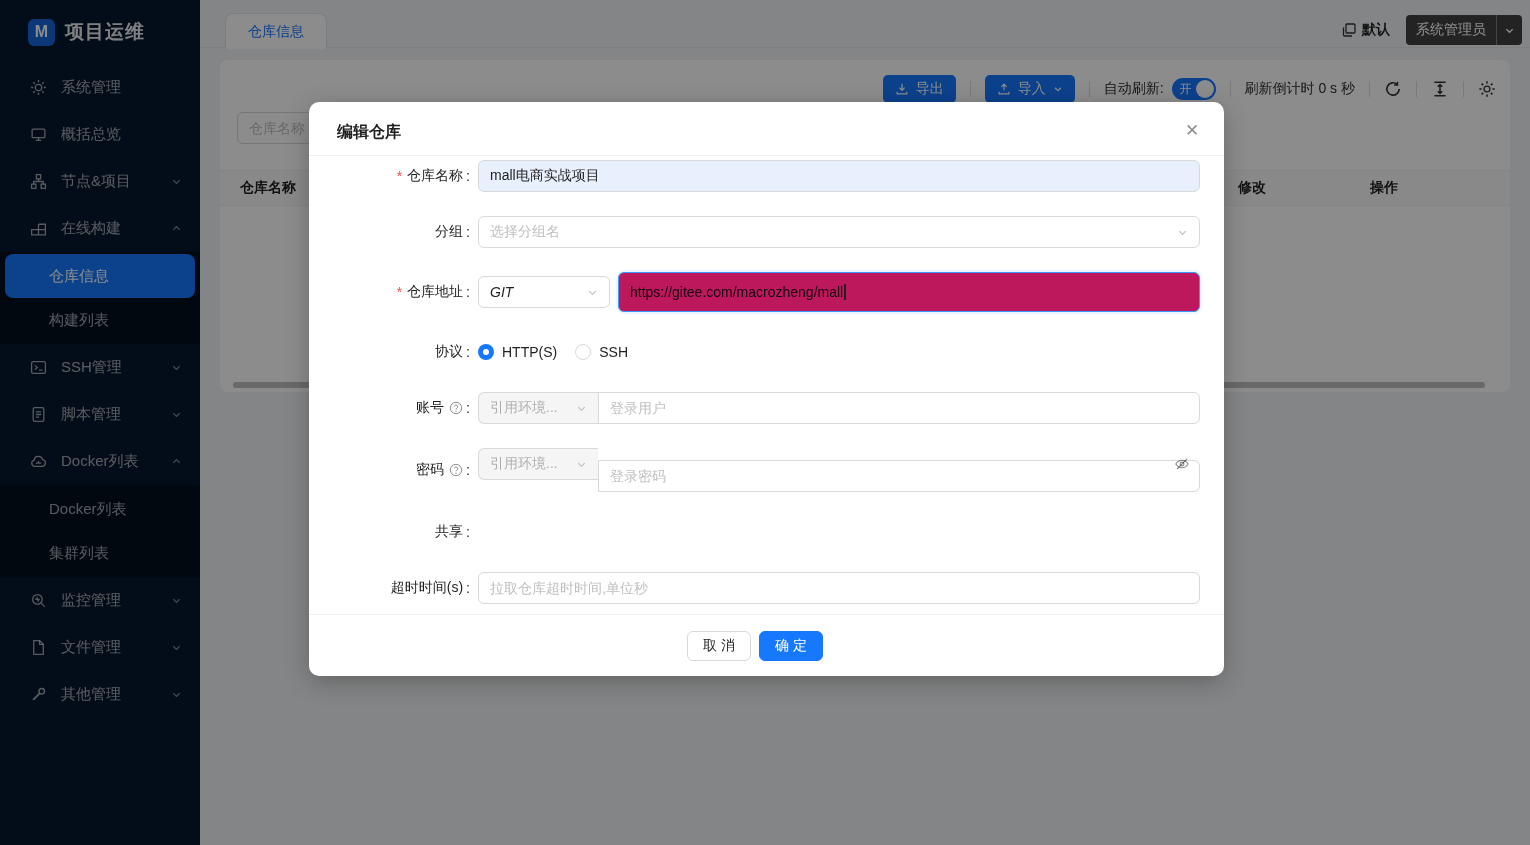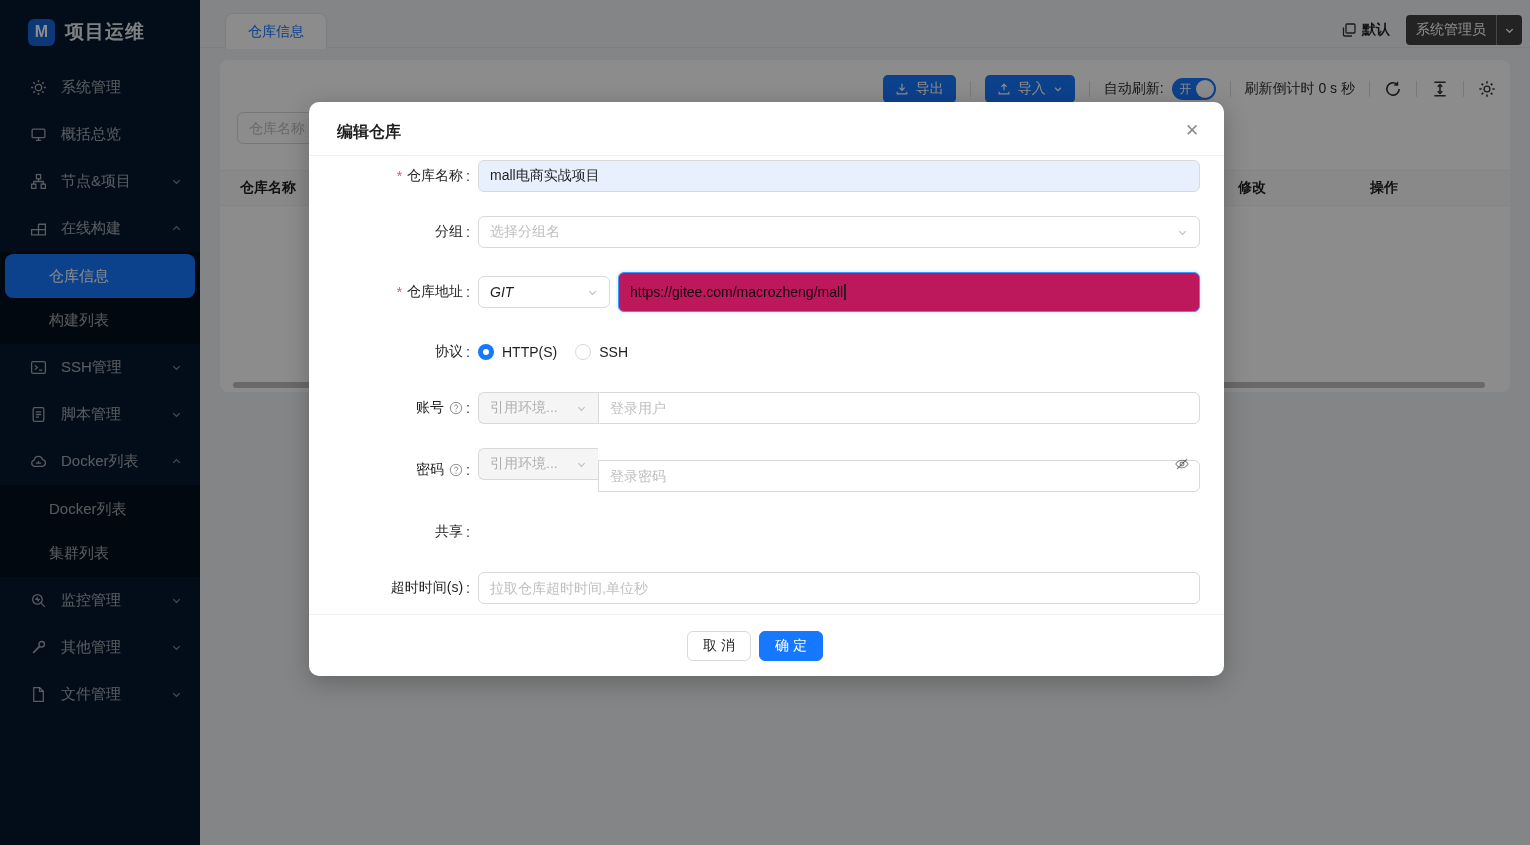--- a/index.html
+++ b/index.html
@@ -270,41 +270,41 @@
     <span class="lbl">监控管理</span>
     <span class="chev">
       <svg viewBox="0 0 12 12" fill="none" stroke="currentColor" stroke-width="1.4">
           <path d="M2.5 4.5L6 8l3.5-3.5"></path>
         </svg>
     </span>
   </div>
 
   <div class="menu-item">
     <span class="mi">
+      <svg viewBox="0 0 16 16" fill="none" stroke="currentColor" stroke-width="1.2">
+          <path d="M3.5 1.5H9l3.5 3.5v9.5h-9z"></path>
+          <path d="M9 1.5V5h3.5"></path>
+        </svg>
+    </span>
+    <span class="lbl">文件管理</span>
+    <span class="chev">
+      <svg viewBox="0 0 12 12" fill="none" stroke="currentColor" stroke-width="1.4">
+          <path d="M2.5 4.5L6 8l3.5-3.5"></path>
+        </svg>
+    </span>
+  </div>
+
+  <div class="menu-item">
+    <span class="mi">
       <svg viewBox="0 0 16 16" fill="none" stroke="currentColor" stroke-width="1.3">
           <circle cx="11" cy="5" r="2.6"></circle>
           <path d="M8.8 7.2L3 13" stroke-width="1.8"></path>
         </svg>
     </span>
     <span class="lbl">其他管理</span>
-    <span class="chev">
-      <svg viewBox="0 0 12 12" fill="none" stroke="currentColor" stroke-width="1.4">
-          <path d="M2.5 4.5L6 8l3.5-3.5"></path>
-        </svg>
-    </span>
-  </div>
-
-  <div class="menu-item">
-    <span class="mi">
-      <svg viewBox="0 0 16 16" fill="none" stroke="currentColor" stroke-width="1.2">
-          <path d="M3.5 1.5H9l3.5 3.5v9.5h-9z"></path>
-          <path d="M9 1.5V5h3.5"></path>
-        </svg>
-    </span>
-    <span class="lbl">文件管理</span>
     <span class="chev">
       <svg viewBox="0 0 12 12" fill="none" stroke="currentColor" stroke-width="1.4">
           <path d="M2.5 4.5L6 8l3.5-3.5"></path>
         </svg>
     </span>
   </div>
 </div>
 
 <div class="main">
   <div class="tabbar">

